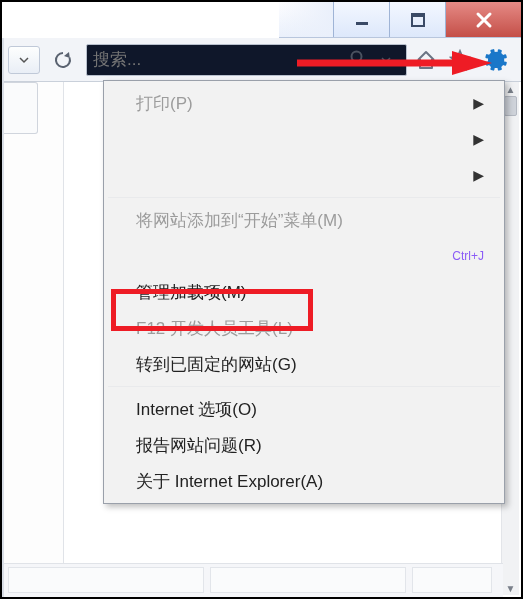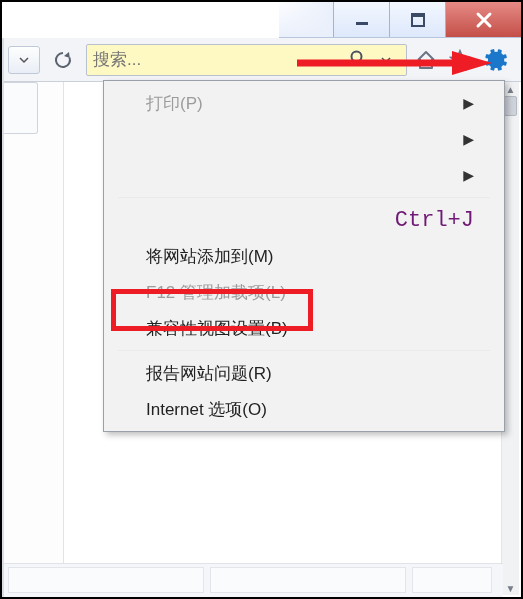--- a/index.html
+++ b/index.html
@@ -9,21 +9,21 @@
   .titlebar { position: absolute; top: 0; right: 0; height: 36px; width: 242px; background: linear-gradient(#fdfdff, #eaf0fb); border-bottom: 1px solid #b8c6dd; display: flex; align-items: stretch; }
   .winbtn { width: 56px; border-left: 1px solid #9fb4d6; display: flex; align-items: center; justify-content: center; background: linear-gradient(#f3f7ff,#dde8fb); }
   .winbtn.close { background: linear-gradient(#e58a85,#c44f48); width: 76px; }
   .winbtn svg { display: block; }
   .titlebar-fade { width: 54px; background: linear-gradient(to right, rgba(255,255,255,0), #eaf0fb); }
 
   
   .toolbar { position: absolute; top: 36px; left: 0; right: 0; height: 44px; background: #f2f4f8; border-bottom: 1px solid #c9d0da; display: flex; align-items: center; }
   .nav-chunk { width: 32px; height: 28px; margin-left: 6px; background: linear-gradient(#fdfefe,#e9eef6); border: 1px solid #c0c9d8; border-radius: 3px; display:flex; align-items:center; justify-content:center; }
   .refresh { width: 30px; height: 30px; margin: 0 8px; display:flex; align-items:center; justify-content:center; color:#5a6270; }
-  .searchbox { flex: 1; height: 32px; border: 1px solid #b8c0cd; background: #fef9c3; border-radius: 2px; display:flex; align-items:center; padding: 0 6px; margin-right: 6px; }
+  .searchbox { flex: 1; height: 32px; border: 1px solid #b8c0cd; background: #0f172a; border-radius: 2px; display:flex; align-items:center; padding: 0 6px; margin-right: 6px; }
   .searchbox input { flex:1; border:none; outline:none; font-size: 17px; color:#7b818c; font-family: inherit; background: transparent; }
   .search-icon { width: 28px; text-align:center; color:#4a5260; }
   .toolbar-icons { display:flex; align-items:center; gap: 8px; padding-right: 10px; }
   .toolbar-ico { width: 26px; height: 26px; display:flex; align-items:center; justify-content:center; color:#6b7484; }
   .gear { width: 30px; height: 30px; display:flex; align-items:center; justify-content:center; }
   .gear svg { fill: #1a77c9; }
 
   
   .arrow { position: absolute; top: 49px; left: 295px; pointer-events:none; }
 
@@ -33,24 +33,24 @@
   .tab-stub { position:absolute; left:0; top:80px; width:36px; height:52px; border:1px solid #d0d5dd; border-left:none; background:#fafbfc; border-radius:0 3px 3px 0; }
   .thin-scroll { position:absolute; right:2px; top:80px; bottom:2px; width:18px; background:#f1f2f4; border-left:1px solid #e3e5e9; }
   .thin-scroll .thumb { position:absolute; left:2px; right:2px; top:14px; height:20px; background:#cfd3da; border:1px solid #b4b9c2; border-radius:2px; }
   .thin-scroll .arrowbtn { position:absolute; left:0; right:0; height:14px; display:flex; align-items:center; justify-content:center; color:#7a808a; font-size:10px; }
   .thin-scroll .arrowbtn.top { top:0; }
   .thin-scroll .arrowbtn.bot { bottom:0; }
   .bottom-strip { position:absolute; left:0; right:18px; bottom:0; height:34px; background:#f5f6f9; border-top:1px solid #e0e3e8; }
   .bottom-tile { position:absolute; bottom:4px; height:26px; width:196px; background:#fafbfc; border:1px solid #e2e5ea; }
 
   
-  .menu { position:absolute; left:101px; top:78px; width:402px; background:#f2f2f2; border:1px solid #9aa0aa; box-shadow: 3px 3px 6px rgba(0,0,0,.25); padding: 4px 12px; }
+  .menu { position:absolute; left:101px; top:78px; width:402px; background:#f2f2f2; border:1px solid #9aa0aa; box-shadow: 3px 3px 6px rgba(0,0,0,.25); padding: 4px 2px; }
   .menu-item { position:relative; display:flex; align-items:center; height:36px; padding: 0 18px 0 30px; font-size: 17px; color:#222; cursor: default; }
   .menu-item.disabled { color:#9c9c9c; }
-  .menu-item .shortcut { margin-left:auto; font-size:22px; color:#701a75;font-family:Liberation Mono, monospace; }
+  .menu-item .shortcut { margin-left:auto; font-size:12px; color:#8b5cf6; }
   .menu-item .sub { margin-left:auto; color:#333; font-size:14px; }
   .menu-sep { height:1px; background:#d6d8dc; margin:4px 2px; border-top:1px solid #e9eaec; }
   .highlight-box { position:absolute; left:109px; top:287px; width:202px; height:42px; border:5px solid #ee1c25; pointer-events:none; }
 
   
   .left-border { position:absolute; left:0; top:36px; bottom:0; width:2px; background:#d9dee6; }
 </style>
 </head>
 <body>
 
@@ -145,37 +145,43 @@
       <span>打印(P)</span>
       <span class="sub">▶</span>
     </div>
     <div class="menu-item">
       <span class="sub">▶</span>
     </div>
     <div class="menu-item">
       <span class="sub">▶</span>
     </div>
     <div class="menu-sep"></div>
+    <div class="menu-item disabled">
+      <span>将网站添加到“开始”菜单(M)</span>
+    </div>
     <div class="menu-item">
       <span class="shortcut">Ctrl+J</span>
     </div>
     <div class="menu-item">
-      <span>将网站添加到(M)</span>
+      <span>管理加载项(M)</span>
     </div>
     <div class="menu-item disabled">
-      <span>F12 管理加载项(L)</span>
+      <span>F12 开发人员工具(L)</span>
     </div>
     <div class="menu-item">
-      <span>兼容性视图设置(B)</span>
+      <span>转到已固定的网站(G)</span>
     </div>
     <div class="menu-sep"></div>
+    <div class="menu-item">
+      <span>Internet 选项(O)</span>
+    </div>
     <div class="menu-item">
       <span>报告网站问题(R)</span>
     </div>
     <div class="menu-item">
-      <span>Internet 选项(O)</span>
+      <span>关于 Internet Explorer(A)</span>
     </div>
   </div>
 
   <div class="highlight-box"></div>
 
   <div class="left-border"></div>
 </div>
 
 </body></html>

